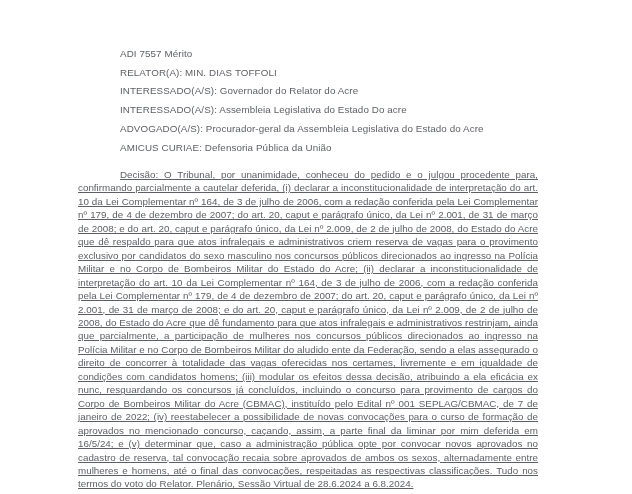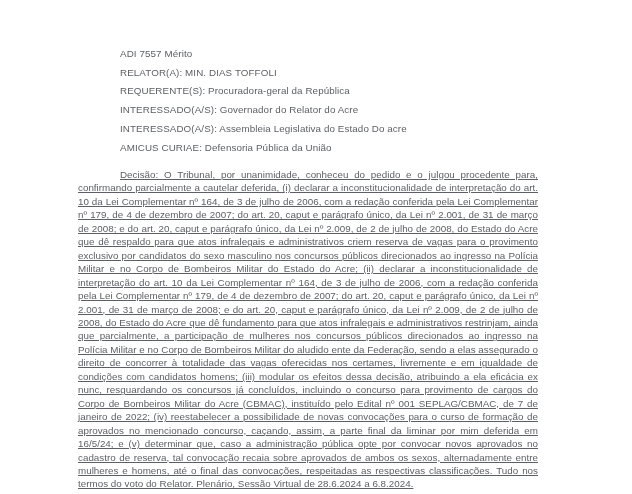--- a/index.html
+++ b/index.html
@@ -45,21 +45,21 @@
   }
 </style>
 </head>
 <body>
 
 <div class="page">
 
   <div class="case-header">
     <div class="hline">ADI 7557 Mérito</div>
     <div class="hline">RELATOR(A): MIN. DIAS TOFFOLI</div>
-    <div class="hline">REQUERENTE(S): Procuradora-geral da República</div>
     <div class="hline">INTERESSADO(A/S): Governador do Relator do Acre</div>
     <div class="hline">INTERESSADO(A/S): Assembleia Legislativa do Estado Do acre</div>
+    <div class="hline">ADVOGADO(A/S): Procurador-geral da Assembleia Legislativa do Estado do Acre</div>
     <div class="hline">AMICUS CURIAE: Defensoria Pública da União</div>
   </div>
 
   <div class="decision">Decisão: O Tribunal, por unanimidade, conheceu do pedido e o julgou procedente para, confirmando parcialmente a cautelar deferida, (i) declarar a inconstitucionalidade de interpretação do art. 10 da Lei Complementar nº 164, de 3 de julho de 2006, com a redação conferida pela Lei Complementar nº 179, de 4 de dezembro de 2007; do art. 20, caput e parágrafo único, da Lei nº 2.001, de 31 de março de 2008; e do art. 20, caput e parágrafo único, da Lei nº 2.009, de 2 de julho de 2008, do Estado do Acre que dê respaldo para que atos infralegais e administrativos criem reserva de vagas para o provimento exclusivo por candidatos do sexo masculino nos concursos públicos direcionados ao ingresso na Polícia Militar e no Corpo de Bombeiros Militar do Estado do Acre; (ii) declarar a inconstitucionalidade de interpretação do art. 10 da Lei Complementar nº 164, de 3 de julho de 2006, com a redação conferida pela Lei Complementar nº 179, de 4 de dezembro de 2007; do art. 20, caput e parágrafo único, da Lei nº 2.001, de 31 de março de 2008; e do art. 20, caput e parágrafo único, da Lei nº 2.009, de 2 de julho de 2008, do Estado do Acre que dê fundamento para que atos infralegais e administrativos restrinjam, ainda que parcialmente, a participação de mulheres nos concursos públicos direcionados ao ingresso na Polícia Militar e no Corpo de Bombeiros Militar do aludido ente da Federação, sendo a elas assegurado o direito de concorrer à totalidade das vagas oferecidas nos certames, livremente e em igualdade de condições com candidatos homens; (iii) modular os efeitos dessa decisão, atribuindo a ela eficácia ex nunc, resguardando os concursos já concluídos, incluindo o concurso para provimento de cargos do Corpo de Bombeiros Militar do Acre (CBMAC), instituído pelo Edital nº 001 SEPLAG/CBMAC, de 7 de janeiro de 2022; (iv) reestabelecer a possibilidade de novas convocações para o curso de formação de aprovados no mencionado concurso, caçando, assim, a parte final da liminar por mim deferida em 16/5/24; e (v) determinar que, caso a administração pública opte por convocar novos aprovados no cadastro de reserva, tal convocação recaia sobre aprovados de ambos os sexos, alternadamente entre mulheres e homens, até o final das convocações, respeitadas as respectivas classificações. Tudo nos termos do voto do Relator. Plenário, Sessão Virtual de 28.6.2024 a 6.8.2024.</div>
 
 </div>
 
 </body></html>

